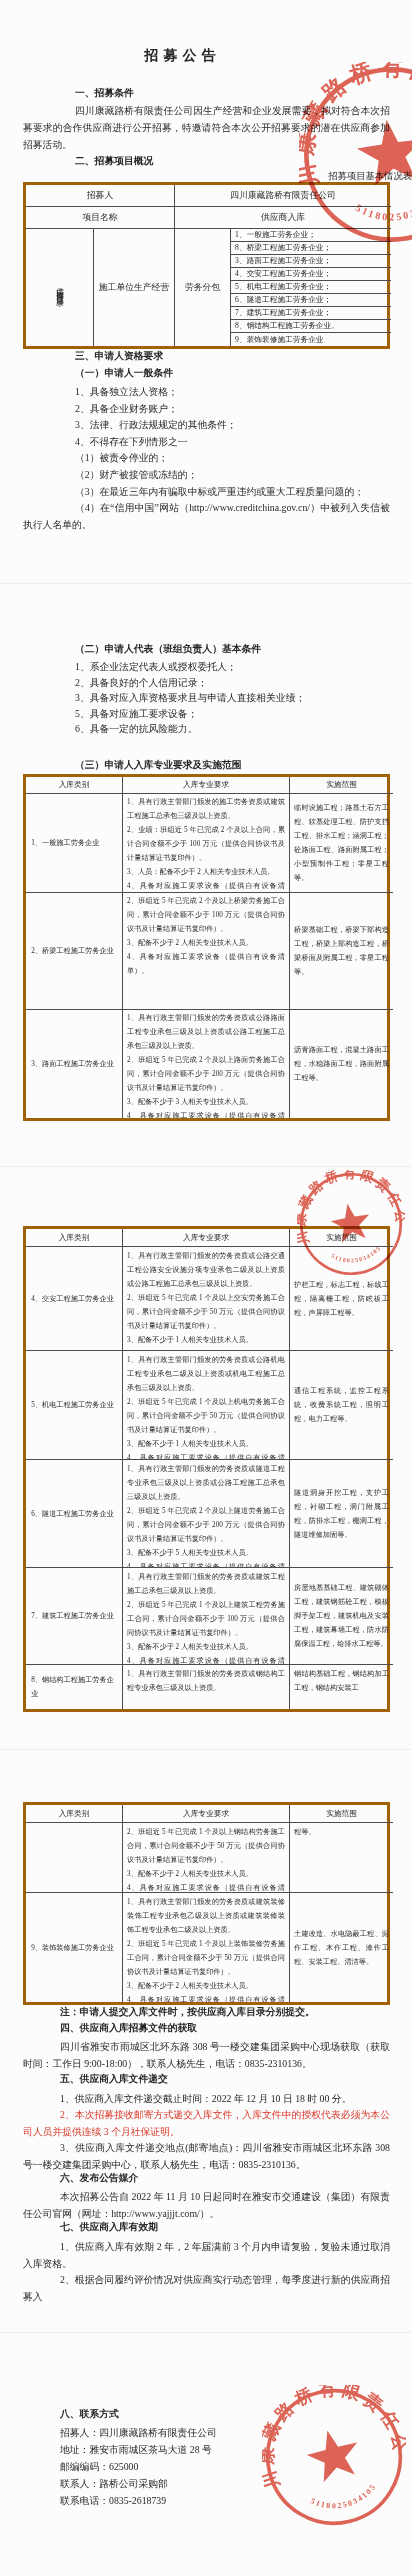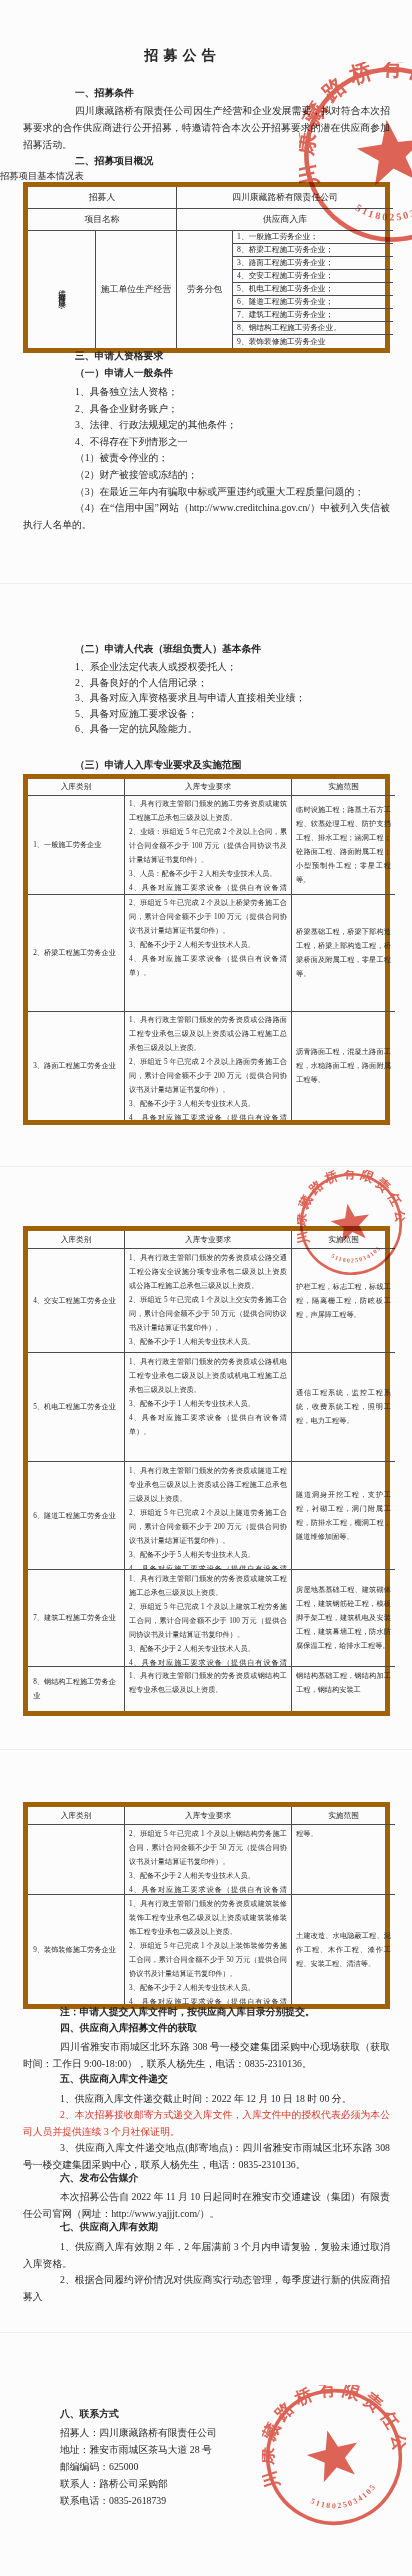--- a/index.html
+++ b/index.html
@@ -14,25 +14,25 @@
   .abs { position:absolute; }
   .doc-title { left:0; width:360px; text-align:center; font-size:14px; font-weight:700; letter-spacing:5.2px; padding-left:5.2px; box-sizing:border-box; }
   .h1 { left:23px; width:366px; font-size:9.8px; font-weight:700; text-indent:52px; }
   .h1.ind72 { text-indent:37px; }
   .body-p { left:23px; width:367px; font-size:9.8px; line-height:17px; text-align:justify; text-indent:52px; }
   .body-p.ind72 { text-indent:37px; }
   .line-p { left:23px; width:367px; font-size:9.8px; line-height:16.5px; text-indent:37px; white-space:nowrap; }
   .items { left:23px; width:367px; font-size:9.8px; }
   .items .it { line-height:16.6px; text-indent:52px; text-align:justify; }
   .items2 .it { line-height:15.6px; }
-  .caption { left:0; width:412px; text-align:left; font-size:9.3px; }
+  .caption { left:0; width:412px; text-align:right; font-size:9.3px; }
   .red { color:#d93323; }
 
   
-  .tbl { left:23px; width:367px; display:grid; border:5px solid #a16207; box-sizing:border-box; background:rgba(255,255,255,0); }
+  .tbl { left:23px; width:367px; display:grid; border:3px solid #a16207; box-sizing:border-box; background:rgba(255,255,255,0); }
   .tbl .c { border-right:0.5px solid #4c4c50; border-bottom:0.5px solid #4c4c50; box-sizing:border-box; overflow:hidden; }
   .tbl .nbr { border-right:none; }
   .tbl .nbb { border-bottom:none; }
   .ct { display:flex; align-items:center; justify-content:center; text-align:center; }
 
   .t1 { grid-template-columns:68px 81px 56px 160px; grid-template-rows:22px 22px repeat(9,13px); }
   .t1 .c { font-size:8.8px; }
   .t1 .item { display:flex; align-items:center; font-size:7.7px; padding:0 4.1px; white-space:nowrap; }
   .t1 .vcell { display:flex; align-items:center; justify-content:center; }
   .vtext { writing-mode:vertical-rl; text-orientation:upright; font-size:7.7px; letter-spacing:1.5px; }
@@ -171,20 +171,21 @@
         <div>1、具有行政主管部门颁发的劳务资质或公路交通工程公路安全设施分项专业承包二级及以上资质或公路工程施工总承包三级及以上资质。</div>
           <div>2、班组近 5 年已完成 1 个及以上交安劳务施工合同，累计合同金额不少于 50 万元（提供合同协议书及计量结算证书复印件）。</div>
           <div>3、配备不少于 1 人相关专业技术人员。</div>
           <div>4、具备对应施工要求设备（提供自有设备清单）。</div>
       </div>
       <div class="c scope nbr">护栏工程，标志工程，标线工程，隔离栅工程，防眩板工程，声屏障工程等。</div>
 
       <div class="c lbl">5、机电工程施工劳务企业</div>
       <div class="c req">
         <div>1、具有行政主管部门颁发的劳务资质或公路机电工程专业承包二级及以上资质或机电工程施工总承包三级及以上资质。</div>
+          <div>2、班组近 5 年已完成 1 个及以上机电劳务施工合同，累计合同金额不少于 50 万元（提供合同协议书及计量结算证书复印件）。</div>
           <div>3、配备不少于 1 人相关专业技术人员。</div>
           <div>4、具备对应施工要求设备（提供自有设备清单）。</div>
       </div>
       <div class="c scope nbr">通信工程系统，监控工程系统，收费系统工程，照明工程，电力工程等。</div>
 
       <div class="c lbl">6、隧道工程施工劳务企业</div>
       <div class="c req">
         <div>1、具有行政主管部门颁发的劳务资质或隧道工程专业承包三级及以上资质或公路工程施工总承包三级及以上资质。</div>
           <div>2、班组近 5 年已完成 2 个及以上隧道劳务施工合同，累计合同金额不少于 200 万元（提供合同协议书及计量结算证书复印件）。</div>
           <div>3、配备不少于 5 人相关专业技术人员。</div>

